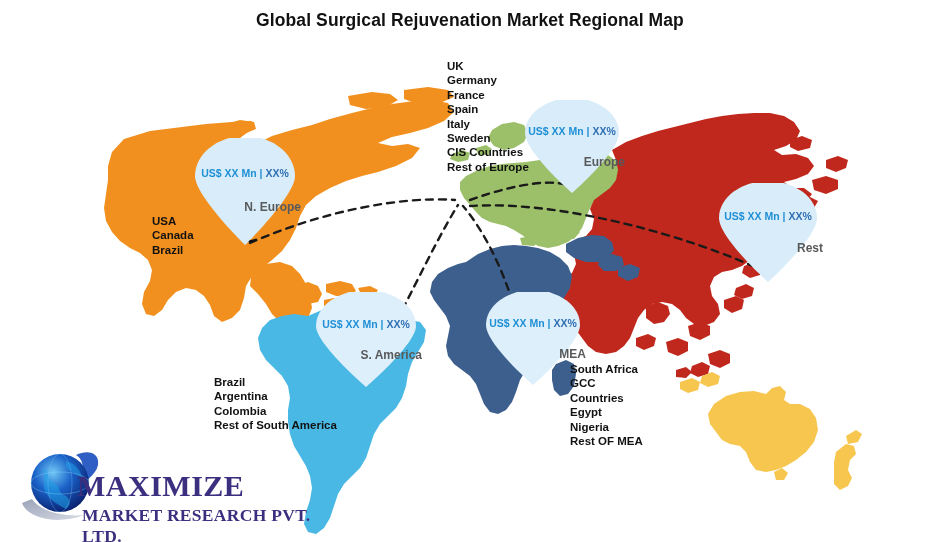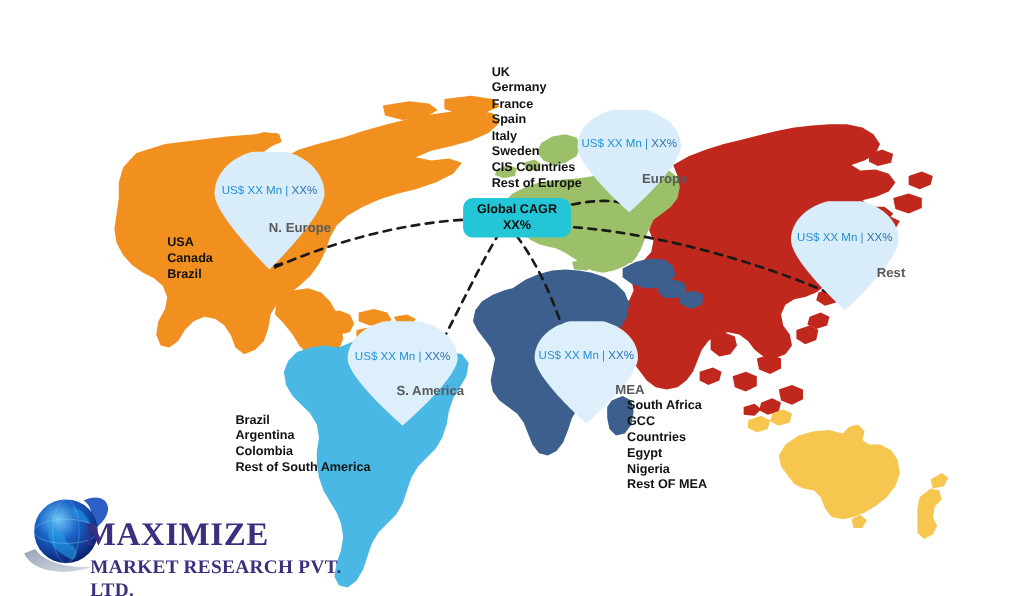--- a/index.html
+++ b/index.html
@@ -15,21 +15,21 @@
   #mapsvg{position:absolute;top:0;left:0;width:940px;height:542px;}
 
   
   .clist{position:absolute;font-size:11.5px;font-weight:bold;color:#121212;
          line-height:14.4px;white-space:pre;}
 
   
   .pin{position:absolute;}
   .pin .bulb{position:absolute;left:0;top:0;width:100%;height:100%;}
   .pin .val{position:absolute;left:0;top:27%;width:100%;text-align:center;
-            font-size:10.5px;font-weight:normal;color:#1f8fd6;white-space:nowrap;}
+            font-size:10.5px;font-weight:bold;color:#1f8fd6;white-space:nowrap;}
   .pin .val .pct{color:#2f6fb5;}
   .pin .rgn{position:absolute;left:0;top:46%;width:100%;text-align:right;
             font-size:12px;font-weight:bold;color:#58595b;white-space:nowrap;margin-top:12px;}
 
   
   .cagr{position:absolute;left:421px;top:180px;width:98px;height:36px;
         background:#22c6d6;border-radius:9px;display:flex;flex-direction:column;
         align-items:center;justify-content:center;line-height:14px;}
   .cagr span{font-size:11.5px;font-weight:bold;color:#0d0d0d;}
 
@@ -38,20 +38,21 @@
   .logo .txt1{position:absolute;left:63px;top:26px;font-family:"Liberation Serif",serif;
               font-size:30px;font-weight:bold;color:#3b2f7f;letter-spacing:.5px;}
   .logo .txt2{position:absolute;left:68px;top:62px;font-family:"Liberation Serif",serif;
               font-size:17.5px;font-weight:bold;color:#3b2f7f;letter-spacing:.3px;}
 </style>
 </head>
 <body>
 
 <div id="stage">
 
+  <div class="title">Global Surgical Rejuvenation Market Regional Map</div>
 
   <svg id="mapsvg" viewBox="0 0 940 542">
 
     <g fill="#f2901f">
       <path d="M112,152 L124,139 L150,131 L182,127 L206,124 L232,122 L252,121 L248,132 L236,141
                L246,148 L258,143 L272,136 L292,130 L312,125 L330,119 L352,113 L372,108 L392,104
                L414,101 L432,100 L448,103 L454,112 L444,121 L428,128 L410,133 L392,137 L378,143
                L392,146 L408,144 L420,148 L412,158 L396,166 L378,172 L362,176 L346,181 L330,188
                L316,196 L306,205 L300,216 L296,228 L290,240 L282,251 L272,260 L262,268 L252,276
                L246,286 L244,298 L240,310 L232,318 L222,322 L214,316 L210,305 L204,296 L196,290
@@ -218,24 +219,20 @@
   <div class="pin" style="left:713px;top:183px;width:110px;height:100px;">
     <svg class="bulb" viewBox="0 0 110 100">
       <path d="M55,99 C55,99 6,55 6,35 A49,37 0 0,1 104,35 C104,55 55,99 55,99 Z" fill="#d8edf9"></path>
     </svg>
     <div class="val">
       <span>US$ XX Mn</span><span> | </span><span class="pct">XX%</span>
     </div>
     <div class="rgn">Rest</div>
   </div>
 
-  <div class="cagr">
-    <span>Global CAGR</span>
-    <span>XX%</span>
-  </div>
 
   <div class="clist" style="left:447px;top:59px;">UK
 Germany
 France
 Spain
 Italy
 Sweden
 CIS Countries
 Rest of Europe</div>
 

